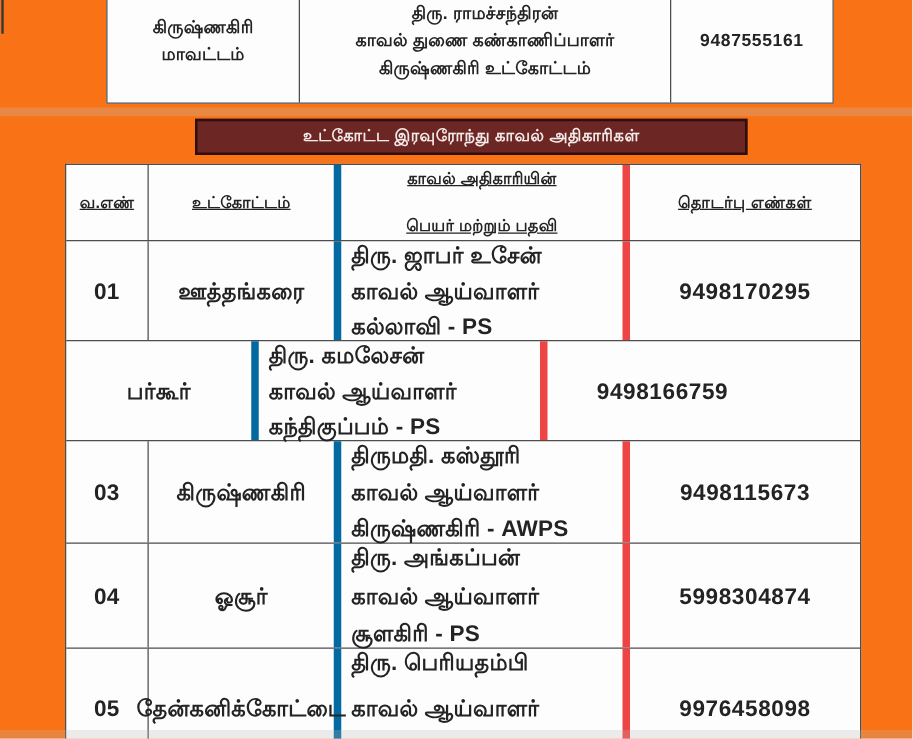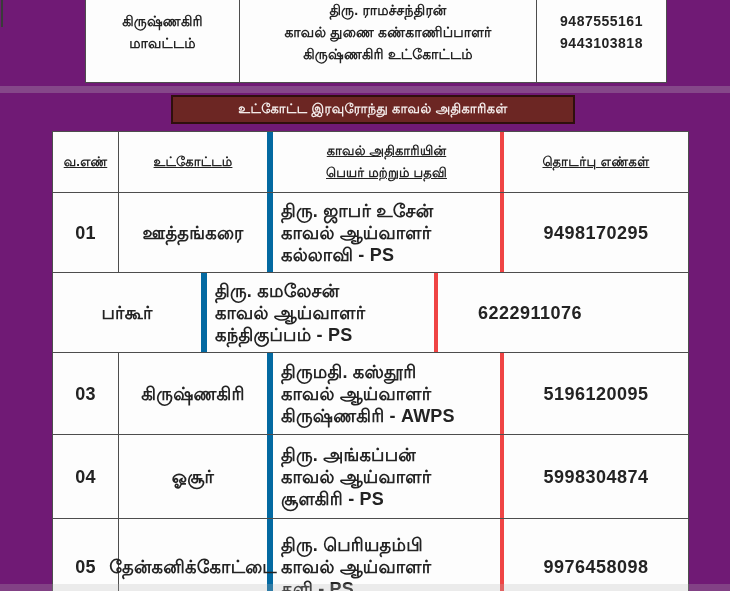--- a/index.html
+++ b/index.html
@@ -1,62 +1,62 @@
 <!DOCTYPE html>
 <html><head>
 <meta charset="utf-8">
 <style>
   html,body{margin:0;padding:0;background:#ffffff;}
   .page{
     position:relative;
     width:730px;height:591px;
     overflow:hidden;
-    background:#701a75;
+    background:#f97316;
     font-family:"Liberation Sans","DejaVu Sans",sans-serif;
     color:#232323;
     font-weight:bold;
   }
   
   .top-table{
     position:absolute;left:85px;top:-20px;width:582px;height:103px;
     border:1px solid #4d4d4d;box-sizing:border-box;
     display:flex;background:#fdfdfd;
   }
   .top-cell{
     display:flex;flex-direction:column;align-items:center;justify-content:center;
     box-sizing:border-box;text-align:center;
     font-size:14px;line-height:22px;letter-spacing:.2px;
   }
   .top-cell.a{width:154px;border-right:1px solid #4d4d4d;}
   .top-cell.b{width:297px;border-right:1px solid #4d4d4d;}
   .top-cell.c{width:129px;font-size:14px;letter-spacing:.5px;}
   
   .banner{
-    position:absolute;left:171px;top:95px;width:404px;height:29px;
+    position:absolute;left:156px;top:95px;width:442px;height:29px;
     box-sizing:border-box;
     border:2px solid #2f0f0d;
     display:flex;align-items:center;justify-content:center;
     font-size:13px;letter-spacing:.4px;
   }
   
   .main-table{
     position:absolute;left:52px;top:131px;width:637px;
     border:1px solid #4d4d4d;border-bottom:none;box-sizing:border-box;
     background:#fdfdfd;
   }
   .trow{display:flex;border-bottom:1px solid #4d4d4d;box-sizing:border-box;}
   .trow.last{border-bottom:none;}
   .cell{
     box-sizing:border-box;
     display:flex;flex-direction:column;align-items:center;justify-content:center;
     text-align:center;font-size:18px;line-height:22px;letter-spacing:.2px;
   }
   .cell.c1{width:66px;border-right:1px solid #4d4d4d;}
   .cell.c2{width:154px;border-right:6px solid #0369a1;}
-  .cell.c3{width:231px;border-right:4px solid #ef4444;align-items:flex-start;text-align:left;padding-left:8px;}
+  .cell.c3{width:231px;border-right:6px solid #ef4444;align-items:flex-start;text-align:left;padding-left:8px;justify-content:space-between;}
   .cell.c4{width:184px;letter-spacing:.5px;}
   .hrow{height:61px;text-decoration:underline;}
   .hrow .cell{font-size:13px;}
   
   .artifact-line{position:absolute;left:1px;top:0;width:2px;height:27px;background:#3a3a3a;}
   .streak-mid{position:absolute;left:0;top:86px;width:730px;height:7px;background:rgba(190,190,190,.28);}
   .streak-bottom{position:absolute;left:0;top:584px;width:730px;height:7px;background:rgba(185,185,185,.25);}
 </style>
 </head>
 <body>
@@ -70,21 +70,20 @@
       <div>கிருஷ்ணகிரி</div>
       <div>மாவட்டம்</div>
     </div>
     <div class="top-cell b">
       <div>திரு. ராமச்சந்திரன்</div>
       <div>காவல் துணை கண்காணிப்பாளர்</div>
       <div>கிருஷ்ணகிரி உட்கோட்டம்</div>
     </div>
     <div class="top-cell c">
       <div>9487555161</div>
-      <div>9443103818</div>
     </div>
   </div>
 
   <div class="streak-mid"></div>
 
   <div class="banner" style="background: rgb(108, 38, 35); border-color: rgb(47, 15, 13); color: rgb(243, 235, 234);">உட்கோட்ட இரவுரோந்து காவல் அதிகாரிகள்</div>
 
   <div class="main-table">
 
     <div class="trow hrow">
@@ -108,32 +107,32 @@
       <div class="cell c4">9498170295</div>
     </div>
 
     <div class="trow" style="height:80px;">
       <div class="cell c2">பர்கூர்</div>
       <div class="cell c3">
         <div>திரு. கமலேசன்</div>
         <div>காவல் ஆய்வாளர்</div>
         <div>கந்திகுப்பம் - PS</div>
       </div>
-      <div class="cell c4">6222911076</div>
+      <div class="cell c4">9498166759</div>
     </div>
 
     <div class="trow" style="height:82px;">
       <div class="cell c1">03</div>
       <div class="cell c2">கிருஷ்ணகிரி</div>
       <div class="cell c3">
         <div>திருமதி. கஸ்தூரி</div>
         <div>காவல் ஆய்வாளர்</div>
         <div>கிருஷ்ணகிரி - AWPS</div>
       </div>
-      <div class="cell c4">5196120095</div>
+      <div class="cell c4">9498115673</div>
     </div>
 
     <div class="trow" style="height:84px;">
       <div class="cell c1">04</div>
       <div class="cell c2">ஓசூர்</div>
       <div class="cell c3">
         <div>திரு. அங்கப்பன்</div>
         <div>காவல் ஆய்வாளர்</div>
         <div>சூளகிரி - PS</div>
       </div>

